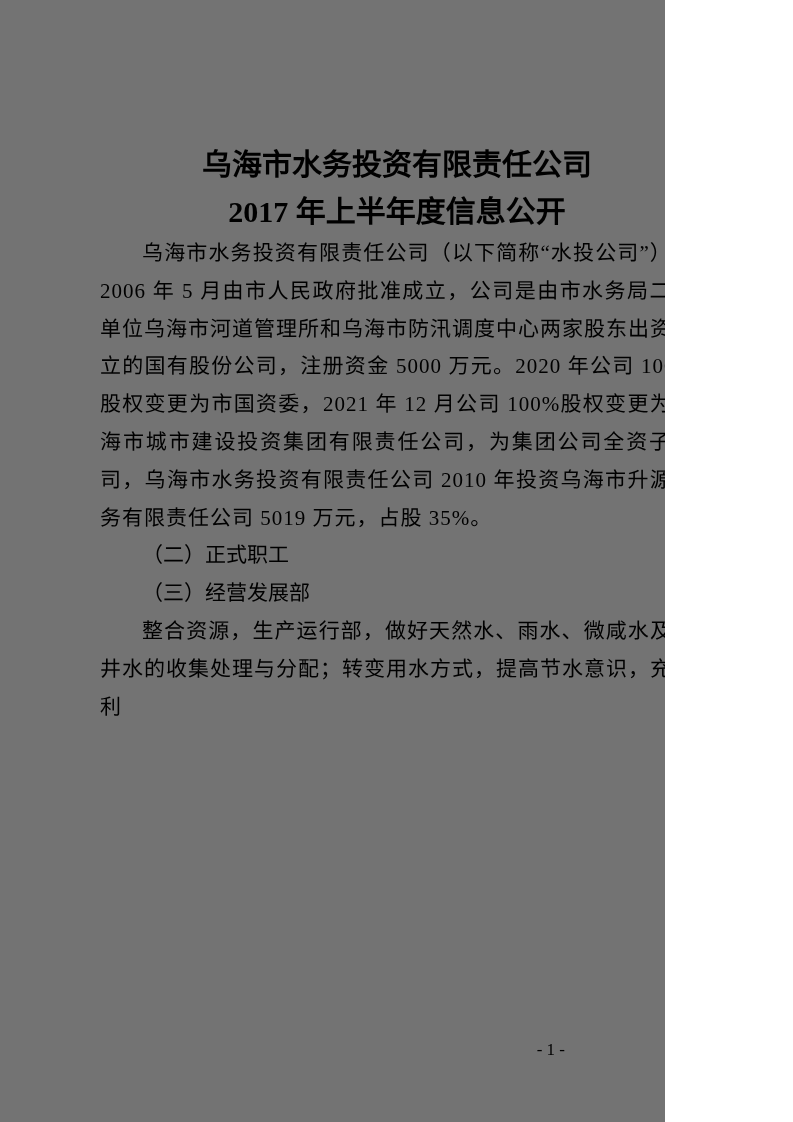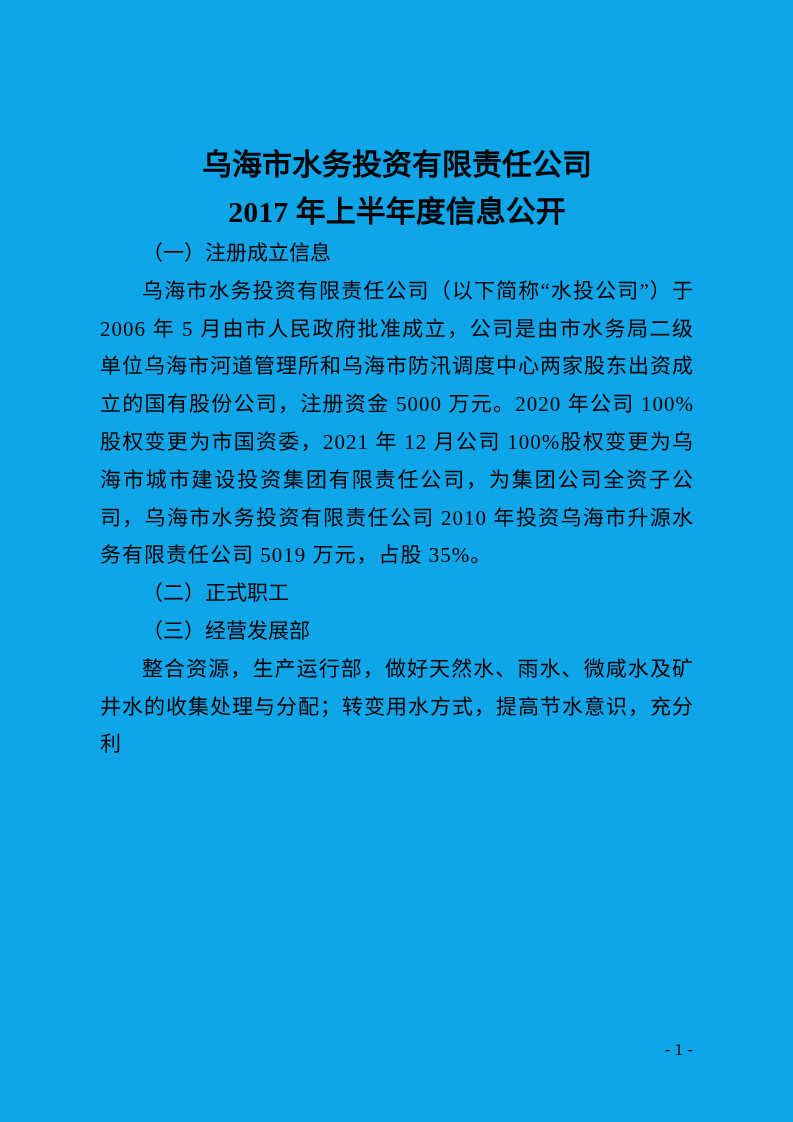--- a/index.html
+++ b/index.html
@@ -2,23 +2,23 @@
 <html lang="zh-CN"><head>
 <meta charset="utf-8">
 <style>
   html, body {
     margin: 0;
     padding: 0;
     background: #ffffff;
   }
   .page {
     position: relative;
-    width: 793px;
+    width: 665px;
     height: 1122px;
-    background: #0ea5e9;
+    background: #737373;
     overflow: hidden;
     color: #000000;
   }
   .content {
     position: absolute;
     left: 100px;
     top: 141px;
     width: 594px;
   }
   .doc-title {
@@ -72,21 +72,20 @@
 
 <div class="page">
   <div class="content">
 
     <div class="doc-title">
       <div>乌海市水务投资有限责任公司</div>
       <div>2017 年上半年度信息公开</div>
     </div>
 
 
-    <div class="subsection-heading">（一）注册成立信息</div>
     <p class="body-paragraph">乌海市水务投资有限责任公司（以下简称“水投公司”）于 2006 年 5 月由市人民政府批准成立，公司是由市水务局二级单位乌海市河道管理所和乌海市防汛调度中心两家股东出资成立的国有股份公司，注册资金 5000 万元。2020 年公司 100%股权变更为市国资委，2021 年 12 月公司 100%股权变更为乌海市城市建设投资集团有限责任公司，为集团公司全资子公司，乌海市水务投资有限责任公司 2010 年投资乌海市升源水务有限责任公司 5019 万元，占股 35%。</p>
 
     <div class="subsection-heading">（二）正式职工</div>
 
     <div class="subsection-heading">（三）经营发展部</div>
     <p class="body-paragraph">整合资源，生产运行部，做好天然水、雨水、微咸水及矿井水的收集处理与分配；转变用水方式，提高节水意识，充分利</p>
 
   </div>
 
   <div class="page-number">- 1 -</div>

